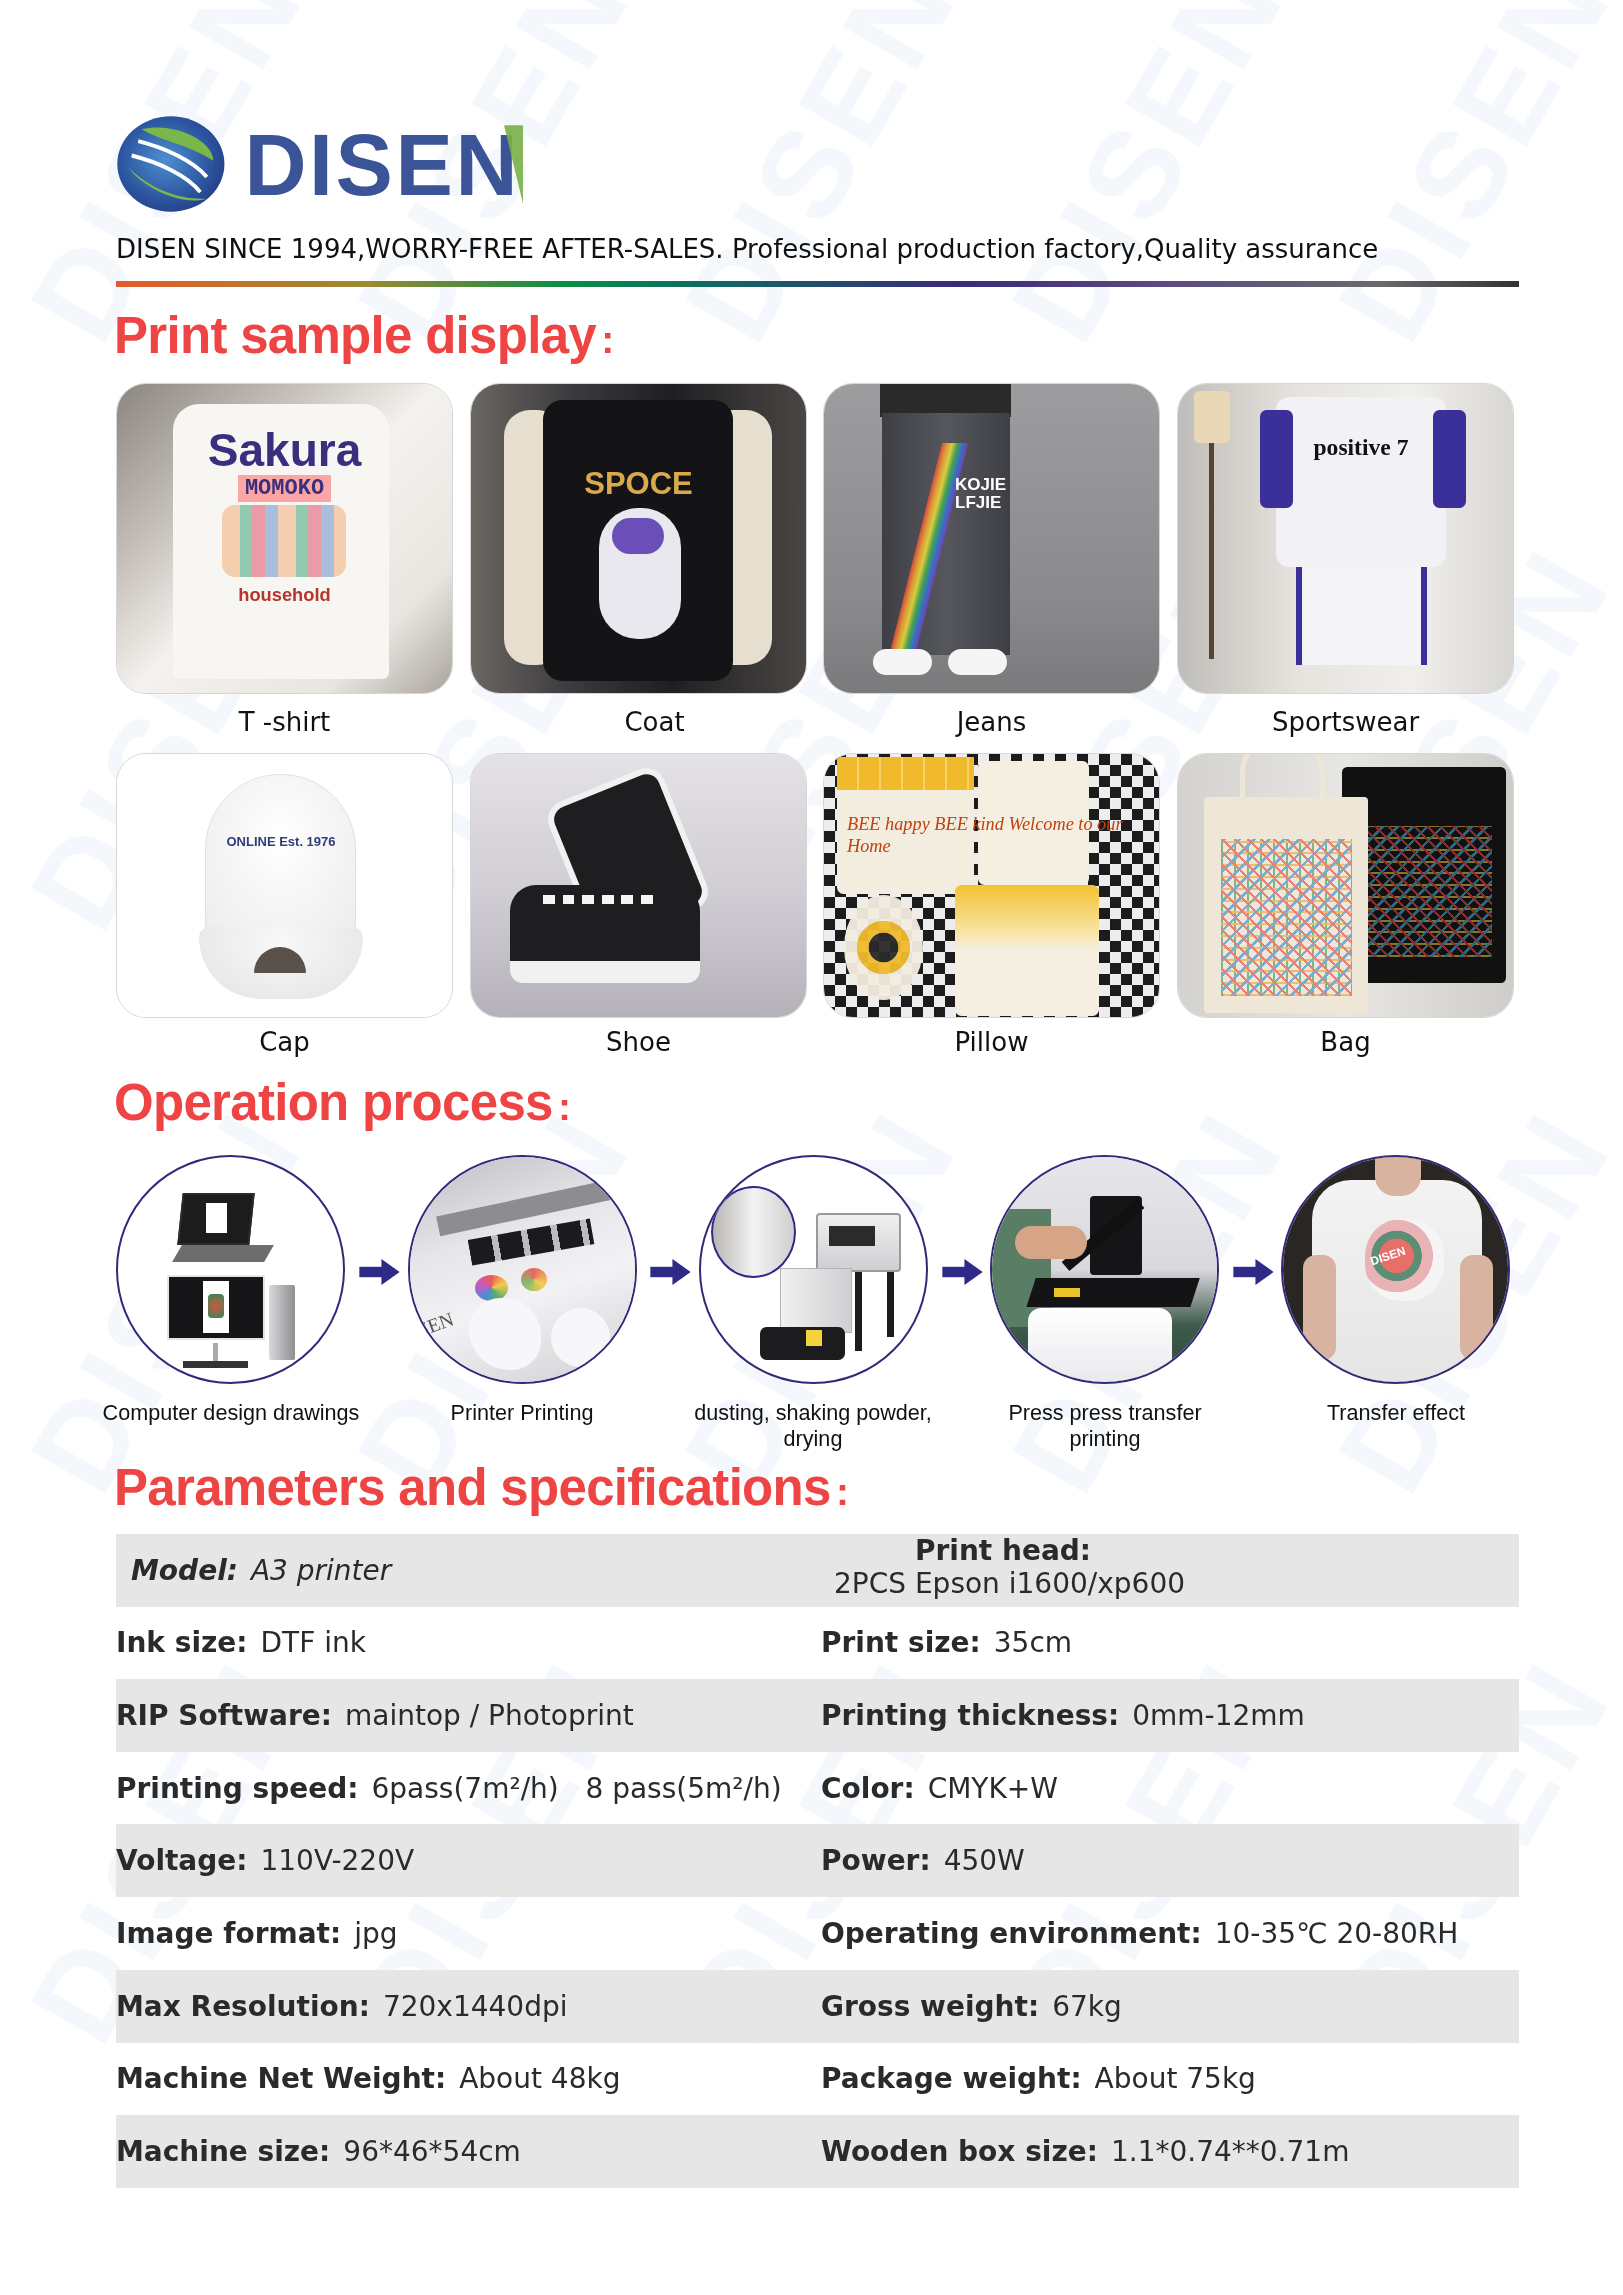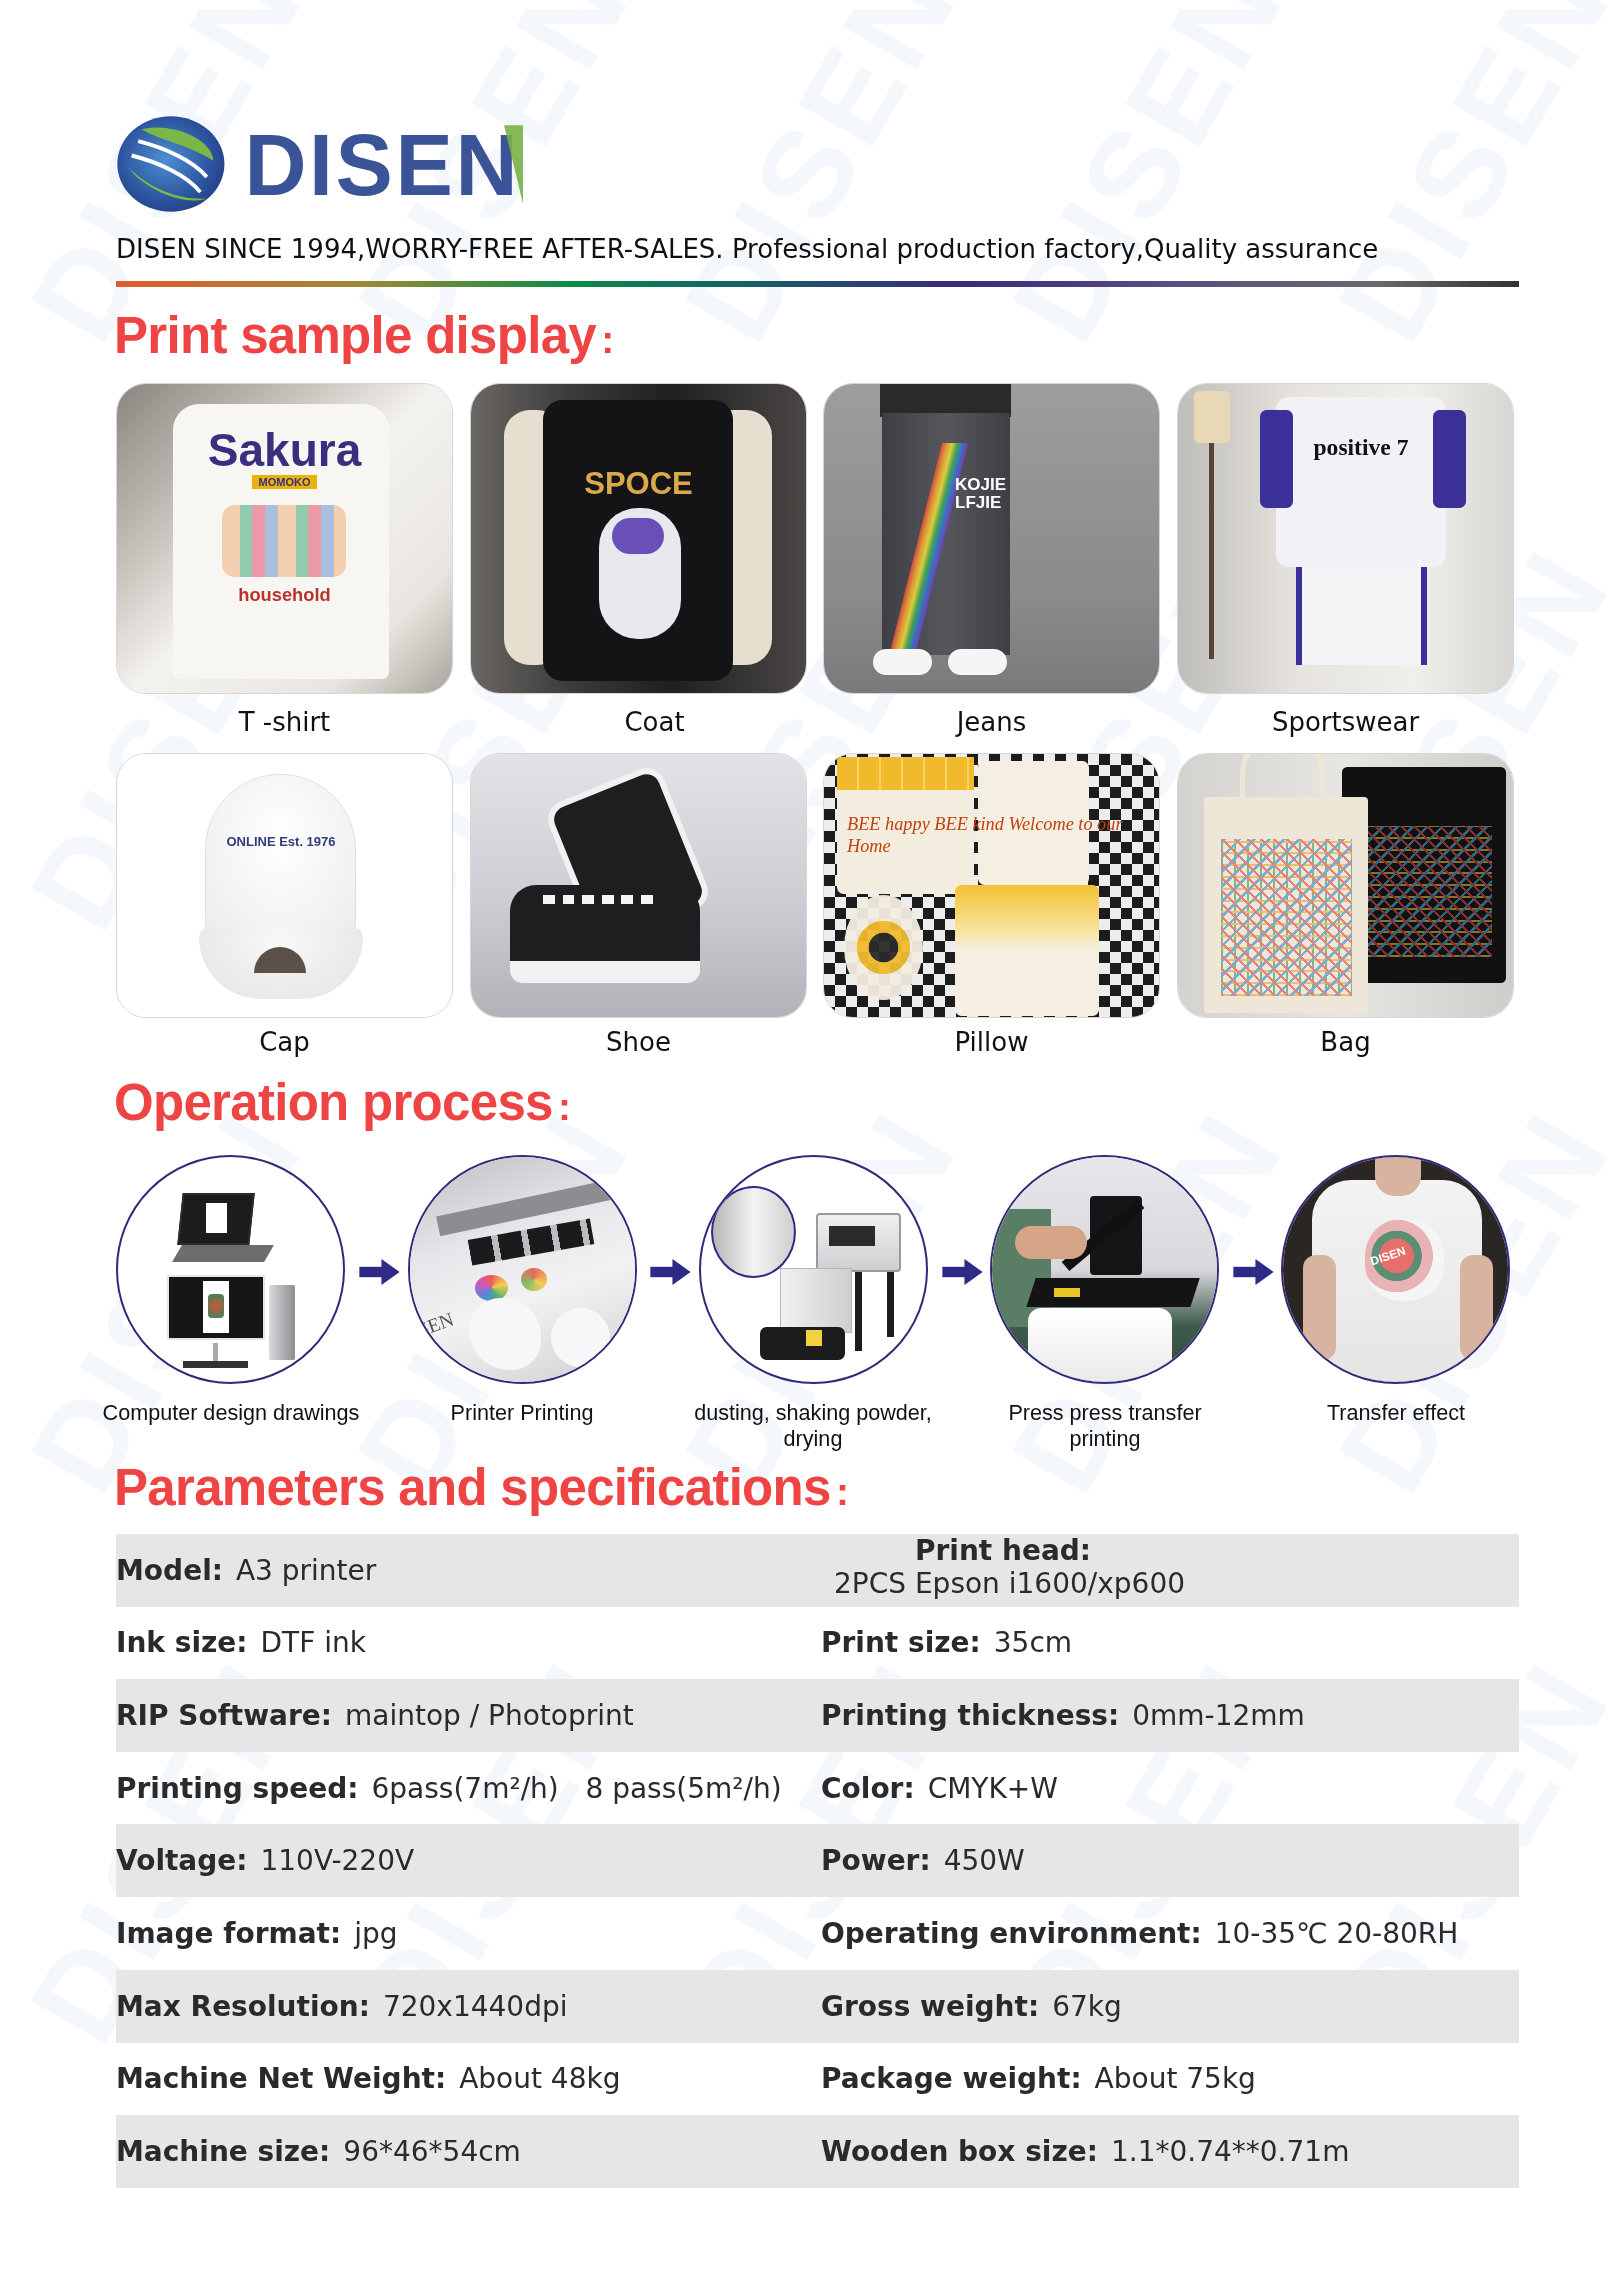--- a/index.html
+++ b/index.html
@@ -93,21 +93,21 @@
 <div class="layer grad-bar"></div>
 
 <div class="layer section-title" style="left:114px;top:306px;">
   <span>Print sample display</span><span class="colon">:</span>
 </div>
 
 <div class="sample layer" style="left:116px;top:383px;width:337px;height:311px;">
   <div class="art" style="background: linear-gradient(135deg,#8b8580 0%,#c9c3bd 30%,#f4f2ee 50%,#e9e6e1 80%,#a9a39c 100%);"></div>
   <div style="position:absolute;left:56px;top:19.6px;width:216px;height:275px;background:#f7f6f3;border-radius:26px 26px 6.5px 6.5px;"></div>
   <div style="position:absolute;left:0;right:0;top:39px;text-align:center;font-family:'Liberation Sans',sans-serif;font-weight:700;font-size:46px;color:#3a2f7e;">Sakura</div>
-  <div style="position:absolute;left:0;right:0;top:92px;text-align:center;"><span style="background:#eab308;font-family:Liberation Sans, sans-serif;font-weight:700;font-size:11px;color:#3a2f7e;padding:1.3px 6.5px;">MOMOKO</span></div>
+  <div style="position:absolute;left:0;right:0;top:92px;text-align:center;"><span style="background:#fca5a5;font-family:Liberation Mono, monospace;font-weight:700;font-size:22px;color:#3a2f7e;padding:1.3px 6.5px;">MOMOKO</span></div>
   <div style="position:absolute;left:105px;top:121px;width:124px;height:72px;background:repeating-linear-gradient(90deg,#f3c7a3 0 18.3px,#7fc3a4 18.3px 30px,#e98b9a 30px 43px,#9bb5d8 43px 56px);border-radius:13px;opacity:.85;"></div>
   <div style="position:absolute;left:0;right:0;top:200px;text-align:center;font-family:'Liberation Sans',sans-serif;font-weight:700;font-size:18.3px;color:#b8342c;">household</div>
 </div>
 <div class="sample layer" style="left:470px;top:383px;width:337px;height:311px;">
   <div class="art" style="background: linear-gradient(90deg,#6b6763 0%,#3b3a3d 30%,#1f1f22 60%,#4a4644 100%);"></div>
   <div style="position:absolute;left:33px;top:26px;width:59px;height:255px;background:#e6dfcf;border-radius:26px;"></div>
   <div style="position:absolute;left:236px;top:26px;width:65px;height:255px;background:#e6dfcf;border-radius:26px;"></div>
   <div style="position:absolute;left:72px;top:16.4px;width:190px;height:281px;background:#141416;border-radius:19.6px;"></div>
   <div style="position:absolute;left:0;right:0;top:82px;text-align:center;font-family:'Liberation Sans',sans-serif;font-weight:700;font-size:31px;color:#d9a94c;">SPOCE</div>
   <div style="position:absolute;left:128px;top:124px;width:82px;height:131px;background:#e9e8ee;border-radius:39px;"></div>
@@ -257,21 +257,21 @@
 <div class="step-label layer" style="left:378px;top:1400px;">Printer Printing</div>
 <div class="step-label layer" style="left:669px;top:1400px;">dusting, shaking powder, drying</div>
 <div class="step-label layer" style="left:961px;top:1400px;width:288px;padding:0 39px;">Press press transfer printing</div>
 <div class="step-label layer" style="left:1252px;top:1400px;">Transfer effect</div>
 
 <div class="layer section-title" style="left:114px;top:1458px;">
   <span>Parameters and specifications</span><span class="colon">:</span>
 </div>
 
 <div class="param-row layer shade" style="top:1534px;">
-  <div class="param-cell" style="left:0;">
+  <div class="param-cell" style="left:15px;font-style:italic;">
       <span class="k">Model:</span>
       <span class="v">A3 printer</span>
     </div>
   <div class="param-cell" style="left:705px;flex-direction:column;">
       <span class="k">Print head:</span>
       <span class="v">2PCS Epson i1600/xp600</span>
     </div>
 </div>
 <div class="param-row layer" style="top:1606px;">
   <div class="param-cell" style="left:0;">

